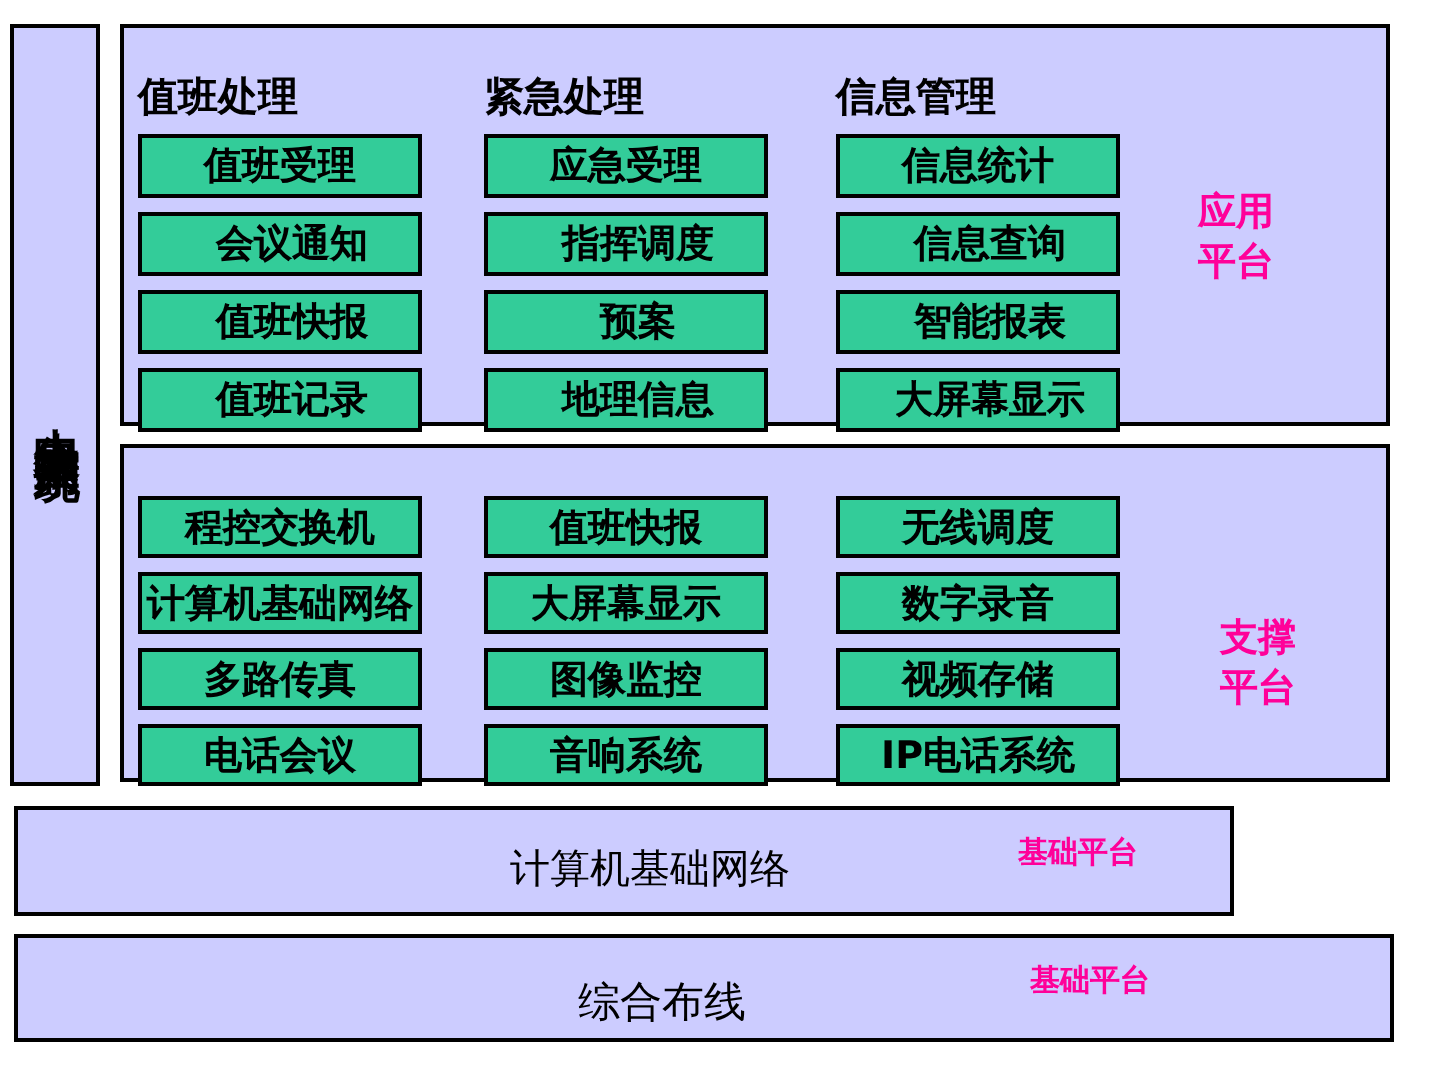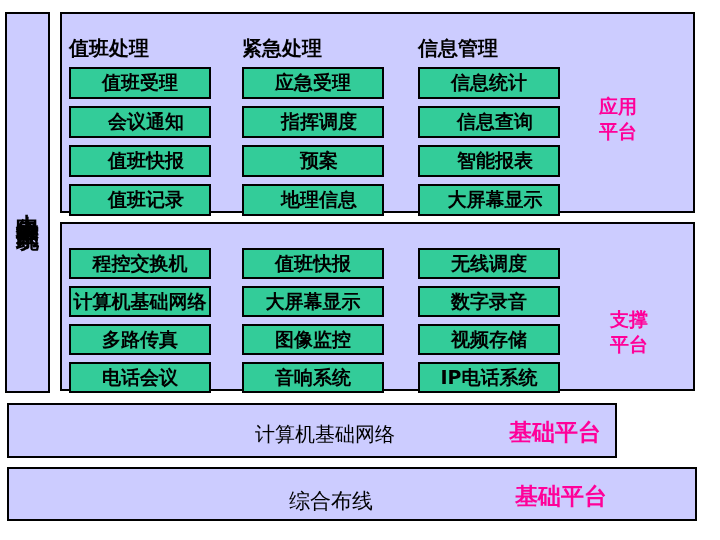--- a/index.html
+++ b/index.html
@@ -71,21 +71,21 @@
   .plabel-support { left:548px; top:35px;margin-top:48px; }
   .base-title {
     position:absolute;
     font-size:20px;
     white-space:nowrap;
   }
   .net-panel .base-title { left:246px; top:16px; }
   .cable-panel .base-title { left:280px; top:18px; font-size:21px; }
   .base-label {
     position:absolute;
-    color:#FF0099; font-weight:bold; font-size:23px;
+    color:#FF0099; font-weight:bold; font-size:15px;
     white-space:nowrap;
   }
   .net-panel .base-label { left:500px; top:12px; }
   .cable-panel .base-label { left:506px; top:12px; }
 </style>
 </head>
 <body>
 
 <div class="panel leftbar">
   <div class="vtext">中央集中控制系统</div>

